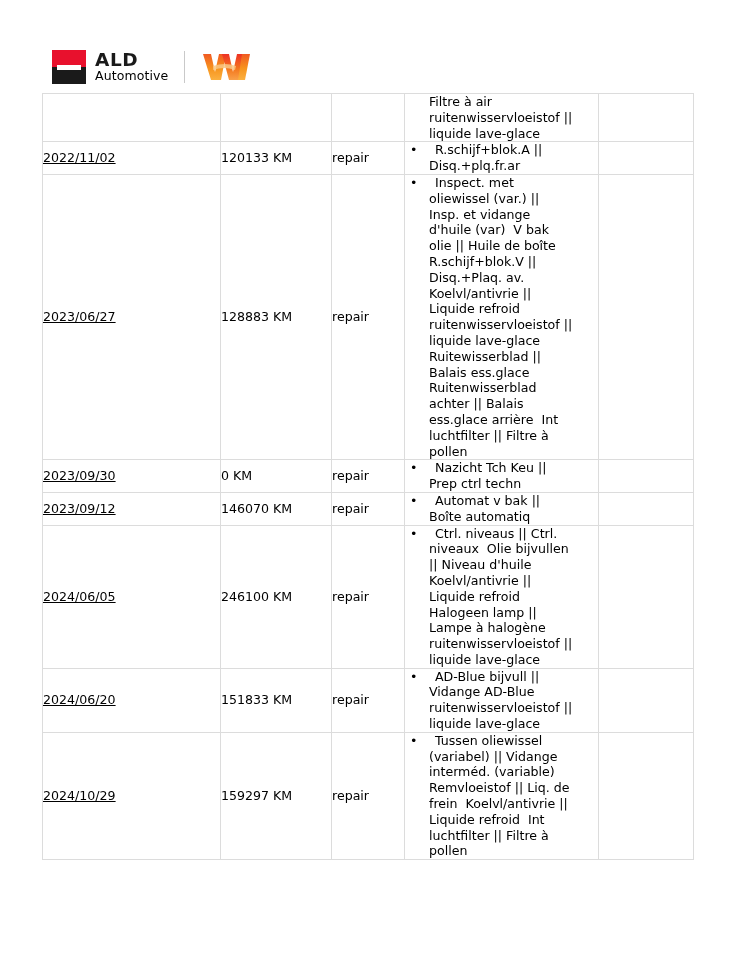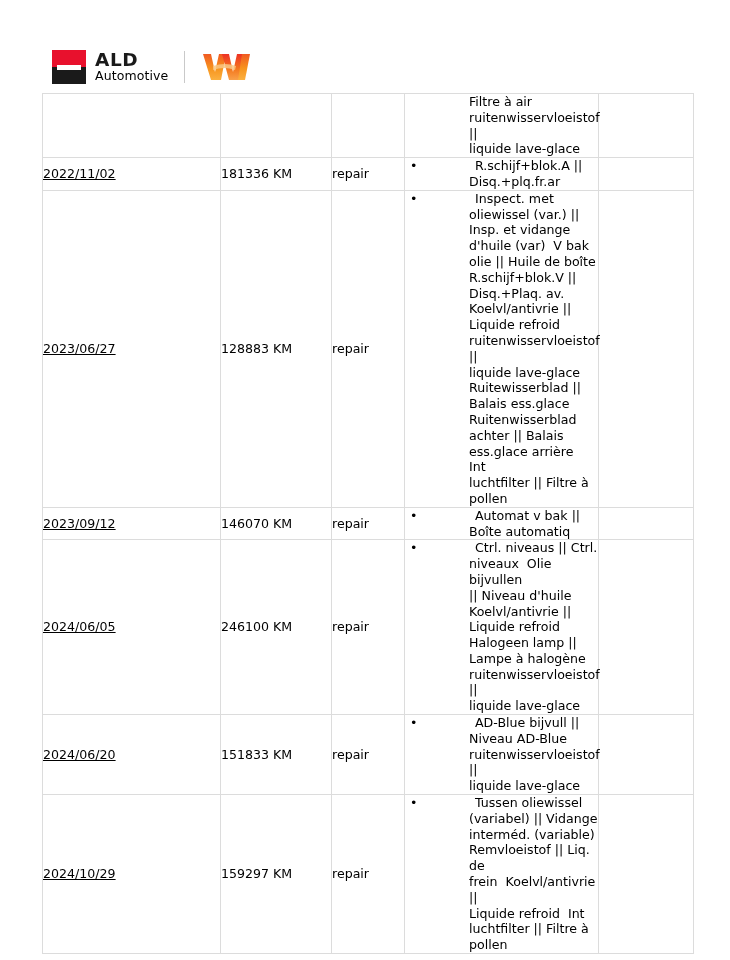--- a/index.html
+++ b/index.html
@@ -122,21 +122,20 @@
     left: 5px;
     top: 0px;
     font-size: 12.6px;
     line-height: 1.255;
   }
   .desc-text {
     display: block;
     white-space: pre-wrap;
     word-break: normal;
     text-indent: 6px;
-    margin-left: 40px;
   }
   .desc-text.no-indent { text-indent: 0; }
 
   
   .cell-desc.continuation .desc-inner { padding-left: 24px; }
 </style>
 </head>
 <body>
 
 <div class="header">
@@ -193,21 +192,21 @@
             <span class="desc-bullet"></span>
             <span class="desc-text no-indent">Filtre à air
 ruitenwisservloeistof ||
 liquide lave-glace</span>
           </div>
         </td>
         <td class="cell-extra"></td>
       </tr>
       <tr>
         <td class="cell-date">2022/11/02</td>
-        <td class="cell-km">181336 KM</td>
+        <td class="cell-km">120133 KM</td>
         <td class="cell-type">repair</td>
         <td class="cell-desc">
           <div class="desc-inner">
             <span class="desc-bullet">•</span>
             <span class="desc-text">R.schijf+blok.A ||
 Disq.+plq.fr.ar</span>
           </div>
         </td>
         <td class="cell-extra"></td>
       </tr>
@@ -234,20 +233,33 @@
 Ruitenwisserblad
 achter || Balais
 ess.glace arrière  Int
 luchtfilter || Filtre à
 pollen</span>
           </div>
         </td>
         <td class="cell-extra"></td>
       </tr>
       <tr>
+        <td class="cell-date">2023/09/30</td>
+        <td class="cell-km">0 KM</td>
+        <td class="cell-type">repair</td>
+        <td class="cell-desc">
+          <div class="desc-inner">
+            <span class="desc-bullet">•</span>
+            <span class="desc-text">Nazicht Tch Keu ||
+Prep ctrl techn</span>
+          </div>
+        </td>
+        <td class="cell-extra"></td>
+      </tr>
+      <tr>
         <td class="cell-date">2023/09/12</td>
         <td class="cell-km">146070 KM</td>
         <td class="cell-type">repair</td>
         <td class="cell-desc">
           <div class="desc-inner">
             <span class="desc-bullet">•</span>
             <span class="desc-text">Automat v bak ||
 Boîte automatiq</span>
           </div>
         </td>
@@ -274,21 +286,21 @@
         <td class="cell-extra"></td>
       </tr>
       <tr>
         <td class="cell-date">2024/06/20</td>
         <td class="cell-km">151833 KM</td>
         <td class="cell-type">repair</td>
         <td class="cell-desc">
           <div class="desc-inner">
             <span class="desc-bullet">•</span>
             <span class="desc-text">AD-Blue bijvull ||
-Niveau AD-Blue
+Vidange AD-Blue
 ruitenwisservloeistof ||
 liquide lave-glace</span>
           </div>
         </td>
         <td class="cell-extra"></td>
       </tr>
       <tr>
         <td class="cell-date">2024/10/29</td>
         <td class="cell-km">159297 KM</td>
         <td class="cell-type">repair</td>

